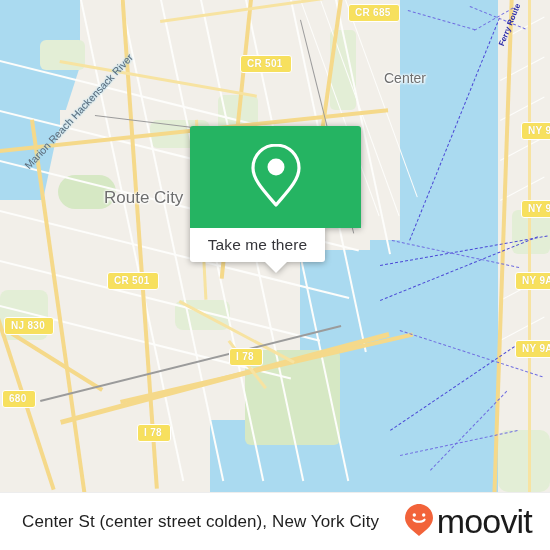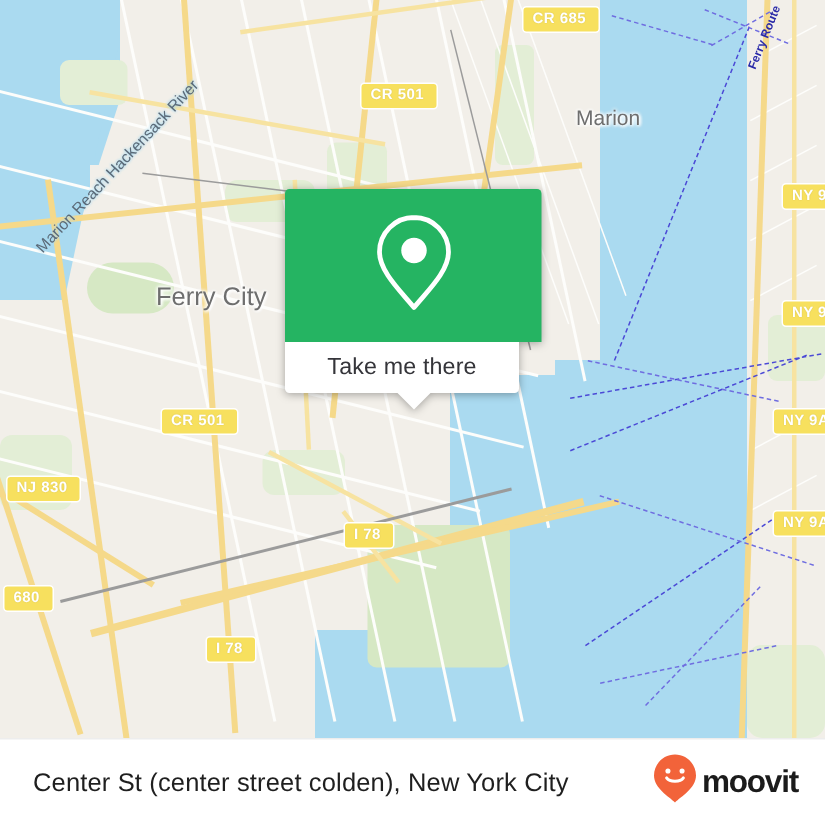--- a/index.html
+++ b/index.html
@@ -35,39 +35,39 @@
   .riverlabel{position:absolute;color:#5b6a78;font-size:10.5px;white-space:nowrap;
               transform-origin:0 0;text-shadow:0 0 2px #aadaf0,0 0 2px #aadaf0;}
   .ferrylabel{position:absolute;color:#2b2ba8;font-size:8px;white-space:nowrap;
               transform-origin:0 0;font-weight:bold;}
 
   
   #popup{position:absolute;left:190px;top:126px;width:171px;
          filter:drop-shadow(0 1px 3px rgba(0,0,0,.33));}
   #popup-body{width:171px;height:102px;background:#25b462;border-radius:3px 3px 0 0;
               display:flex;align-items:center;justify-content:center;}
-  #popup-footer{width:156px;height:34px;background:#ffffff;border-radius:0 0 3px 3px;
+  #popup-footer{width:135px;height:34px;background:#ffffff;border-radius:0 0 3px 3px;
                 display:flex;align-items:center;justify-content:center;}
   #popup-footer-label{font-size:15.5px;color:#35353a;letter-spacing:.1px;}
   #popup-tail{position:absolute;left:50%;top:136px;margin-left:-11px;width:0;height:0;
               border-left:11px solid transparent;border-right:11px solid transparent;
               border-top:11px solid #ffffff;}
 
   
   #attrib{position:absolute;left:0;top:466px;height:26px;display:flex;align-items:center;
           padding:0 12px 0 14px;background:rgba(255,255,255,.72);
           font-size:13px;color:#2b2b2b;}
 
   
   #footer{position:absolute;left:0;top:492px;width:550px;height:58px;background:#ffffff;
           display:flex;align-items:center;justify-content:space-between;
           padding:0 18px 0 22px;box-sizing:border-box;border-top:1px solid #ededed;}
   #footer-title{font-size:17px;color:#1f1f1f;letter-spacing:.1px;}
   #brand{display:flex;align-items:center;gap:3px;}
-  #brand-word{font-size:21px;color:#1b1b1b;letter-spacing:-.8px;font-weight:bold;}
+  #brand-word{font-size:34px;color:#1b1b1b;letter-spacing:-.8px;font-weight:normal;}
 </style>
 </head>
 <body>
 
 <div id="app">
 
   <div id="map">
 
     <div class="water" style="left:366px;top:0;width:184px;height:492px;"></div>
     <div class="water" style="left:300px;top:330px;width:250px;height:162px;"></div>
@@ -149,22 +149,22 @@
     <div class="ferry" style="left:500px;top:18px;width:240px;transform:rotate(112deg);"></div>
     <div class="ferry2" style="left:470px;top:6px;width:60px;transform:rotate(22deg);"></div>
     <div class="ferry2" style="left:474px;top:30px;width:45px;transform:rotate(-30deg);"></div>
     <div class="ferry2" style="left:408px;top:10px;width:70px;transform:rotate(16deg);"></div>
     <div class="ferry2" style="left:400px;top:455px;width:120px;transform:rotate(-12deg);"></div>
     <div class="ferry2" style="left:430px;top:470px;width:110px;transform:rotate(-46deg);"></div>
 
     <div class="riverlabel" style="left:22px;top:163px;transform:rotate(-47deg);">Marion Reach Hackensack River</div>
     <div class="ferrylabel" style="left:497px;top:44px;transform:rotate(-68deg);">Ferry Route</div>
 
-    <div class="place" style="left:104px;top:188px;">Ferry City</div>
-    <div class="place sm" style="left:384px;top:70px;">Marion</div>
+    <div class="place" style="left:104px;top:188px;">Route City</div>
+    <div class="place sm" style="left:384px;top:70px;">Center</div>
 
     <div class="shield" style="left:348px;top:4px;">CR 685</div>
     <div class="shield" style="left:240px;top:55px;">CR 501</div>
     <div class="shield" style="left:521px;top:122px;">NY 9A</div>
     <div class="shield" style="left:521px;top:200px;">NY 9A</div>
     <div class="shield" style="left:107px;top:272px;">CR 501</div>
     <div class="shield" style="left:515px;top:272px;">NY 9A</div>
     <div class="shield" style="left:4px;top:317px;">NJ 830</div>
     <div class="shield" style="left:515px;top:340px;">NY 9A</div>
     <div class="shield i" style="left:229px;top:348px;">I 78</div>

